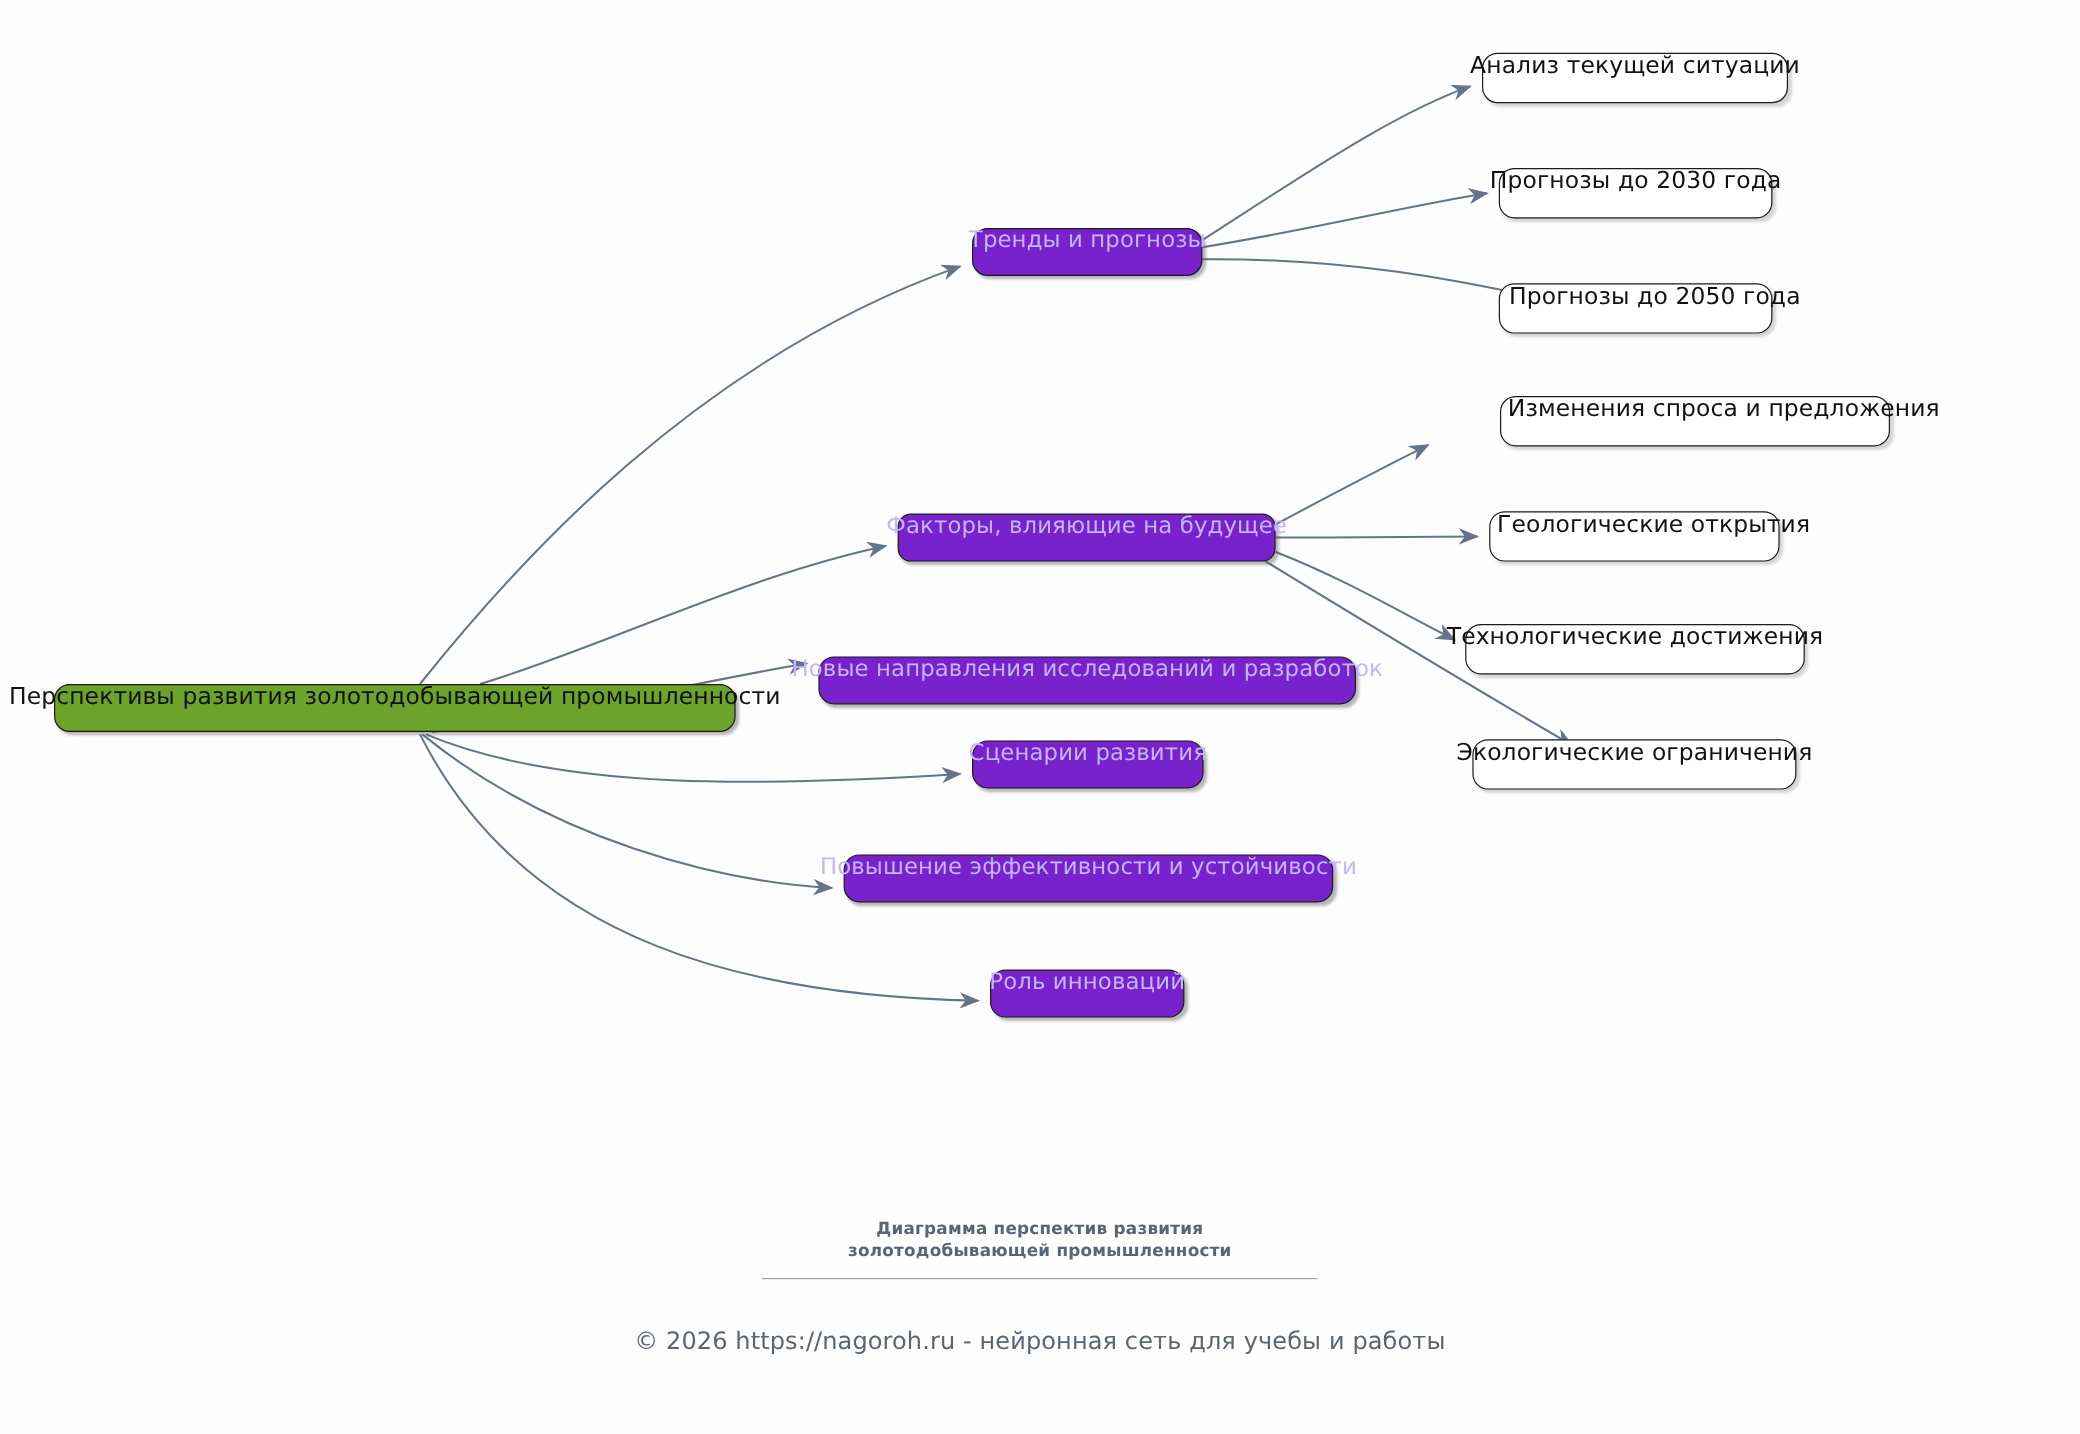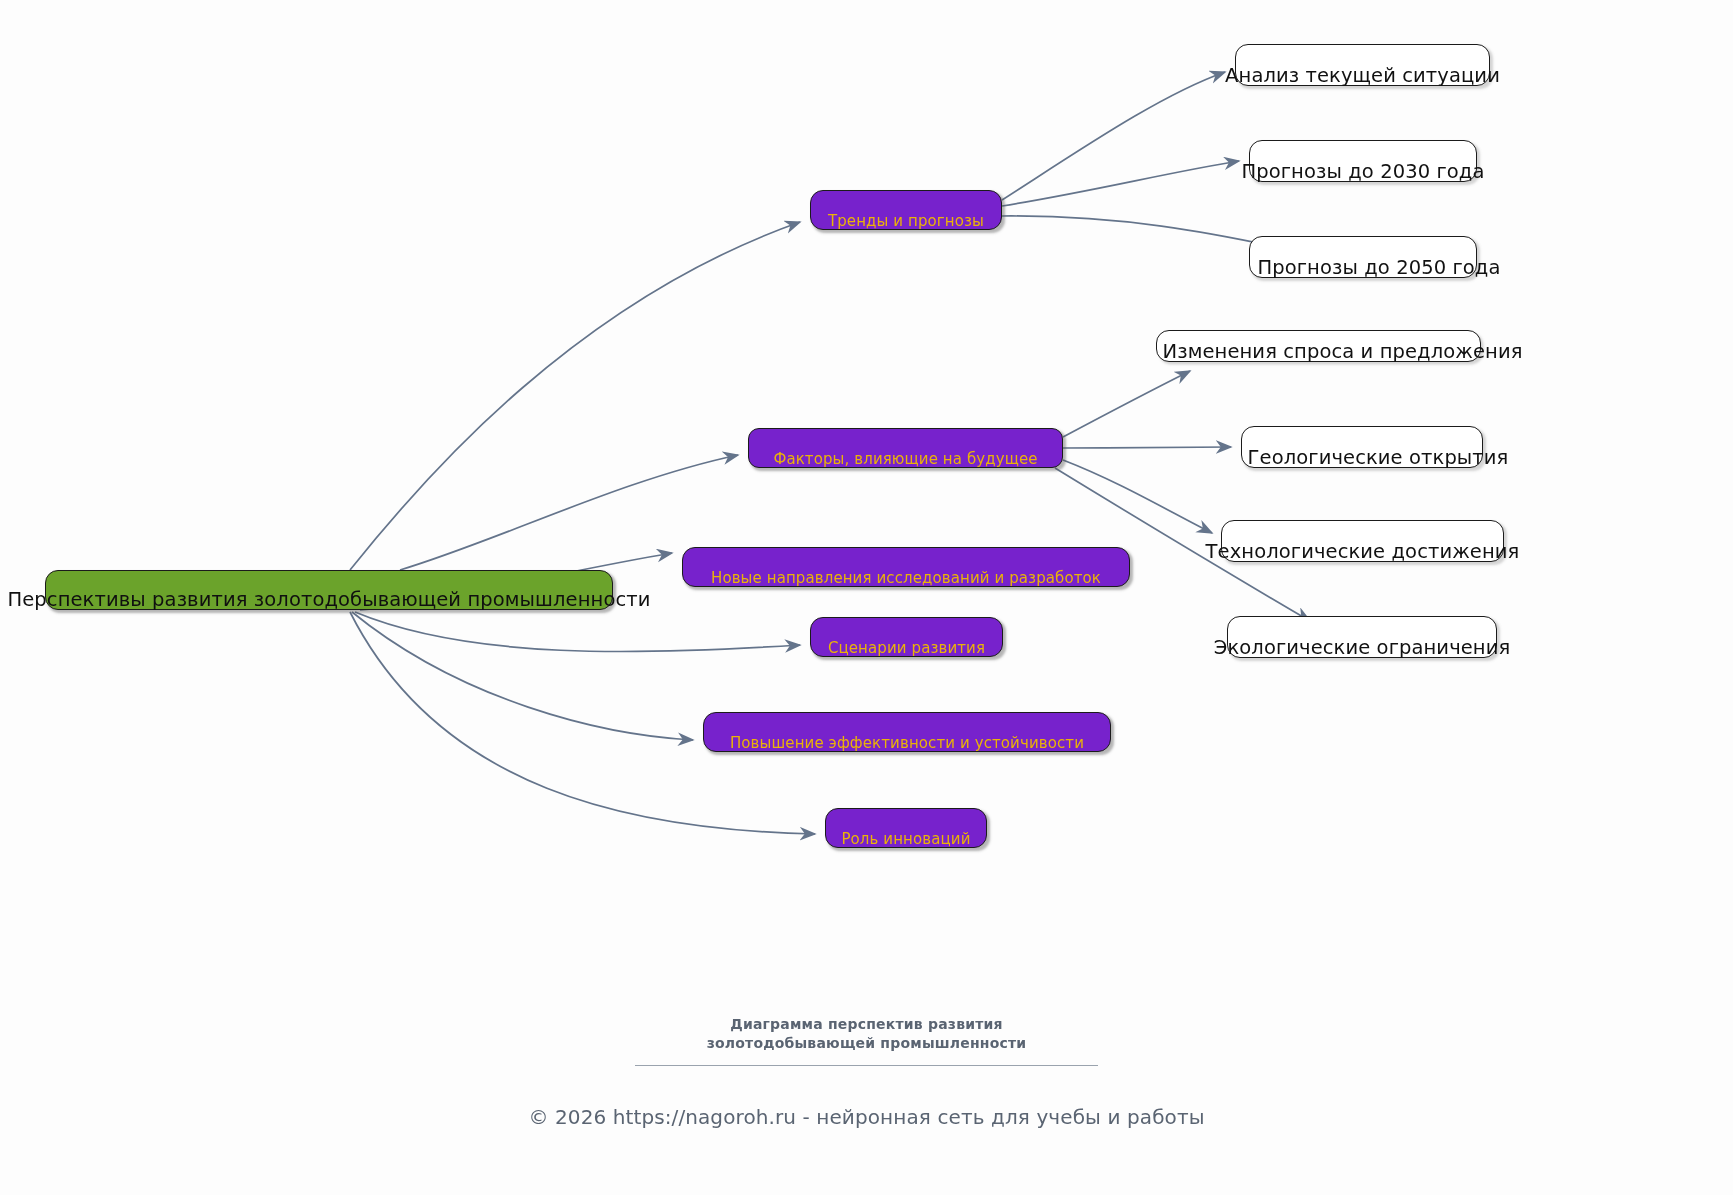--- a/index.html
+++ b/index.html
@@ -21,39 +21,39 @@
     left: 0;
     top: 0;
     width: 1733px;
     height: 1195px;
     pointer-events: none;
   }
   .node {
     position: absolute;
     box-sizing: border-box;
     display: flex;
-    align-items: flex-end;
+    align-items: flex-start;
     justify-content: center;
     border-radius: 13px;
     white-space: nowrap;
     line-height: 1;
     letter-spacing: 0.1px;
   }
   .node-root {
     background: #6ba32b;
     border: 1.6px solid #1b1b1b;
     color: #101010;
     font-size: 19.5px;
     box-shadow: 2.5px 2.5px 2.5px rgba(80,80,80,0.42);
   }
   .node-branch {
     background: #7722cc;
     border: 1.6px solid #1b1b1b;
-    color: #eab308;
-    font-size: 15px;
+    color: #c4b5fd;
+    font-size: 19px;
     box-shadow: 2.5px 2.5px 2.5px rgba(80,80,80,0.42);
   }
   .node-leaf {
     background: #ffffff;
     border: 1.6px solid #1b1b1b;
     color: #111111;
     font-size: 19.5px;
     box-shadow: 2.5px 2.5px 2.5px rgba(120,120,120,0.30);
   }
   .node-text {
@@ -133,21 +133,21 @@
       </div>
       <div class="node node-leaf" style="left: 1249px; top: 140px; width: 228px; height: 42px;">
         <span class="node-text">Прогнозы до 2030 года</span>
       </div>
       <div class="node node-leaf" style="left: 1249px; top: 236px; width: 228px; height: 42px; padding-left: 32px;">
         <span class="node-text">Прогнозы до 2050 года</span>
       </div>
       <div class="node node-branch" style="left: 748px; top: 428px; width: 315px; height: 40px; border-radius: 11px;">
         <span class="node-text">Факторы, влияющие на будущее</span>
       </div>
-      <div class="node node-leaf" style="left: 1156px; top: 330px; width: 325px; height: 32px; padding-left: 48px;">
+      <div class="node node-leaf" style="left: 1250px; top: 330px; width: 325px; height: 42px; padding-left: 48px;">
         <span class="node-text">Изменения спроса и предложения</span>
       </div>
       <div class="node node-leaf" style="left: 1241px; top: 426px; width: 242px; height: 42px; padding-left: 32px;">
         <span class="node-text">Геологические открытия</span>
       </div>
       <div class="node node-leaf" style="left: 1221px; top: 520px; width: 283px; height: 42px;">
         <span class="node-text">Технологические достижения</span>
       </div>
       <div class="node node-leaf" style="left: 1227px; top: 616px; width: 270px; height: 42px;">
         <span class="node-text">Экологические ограничения</span>

